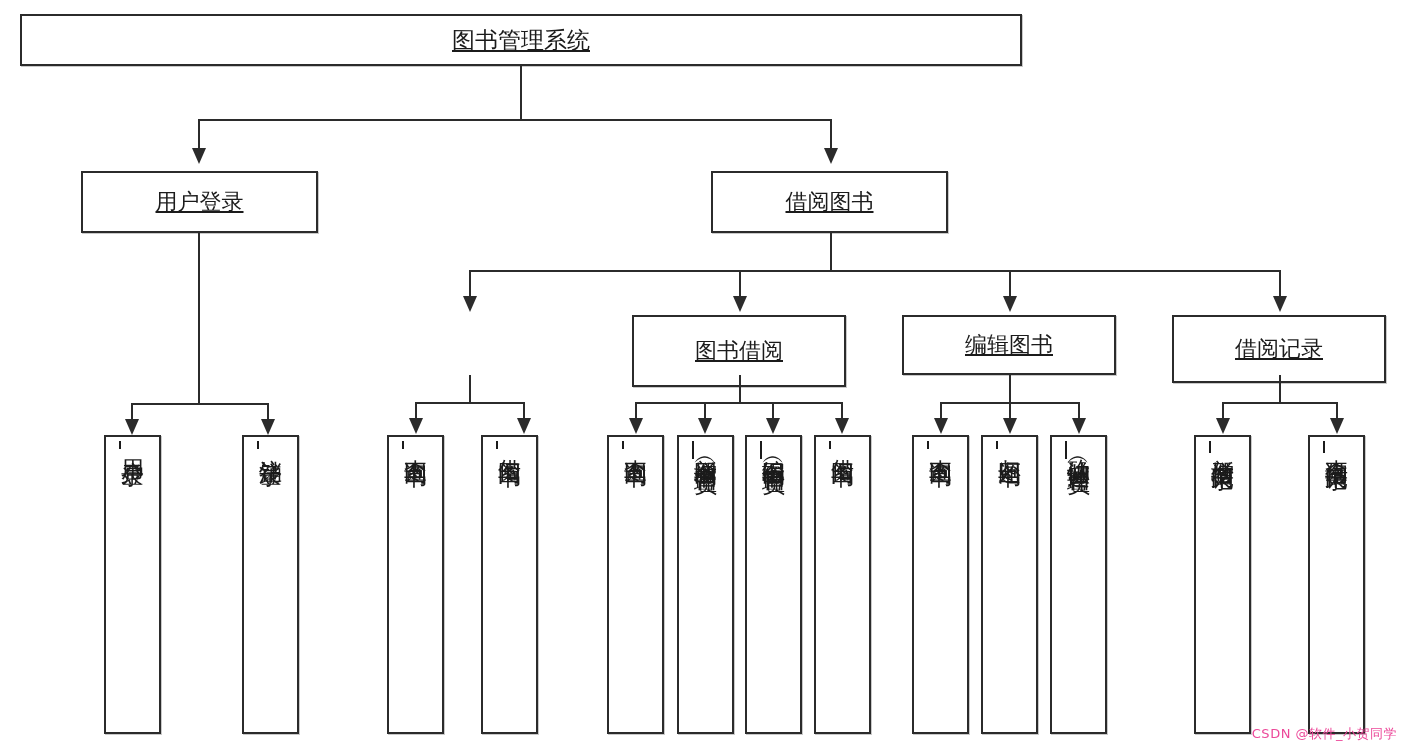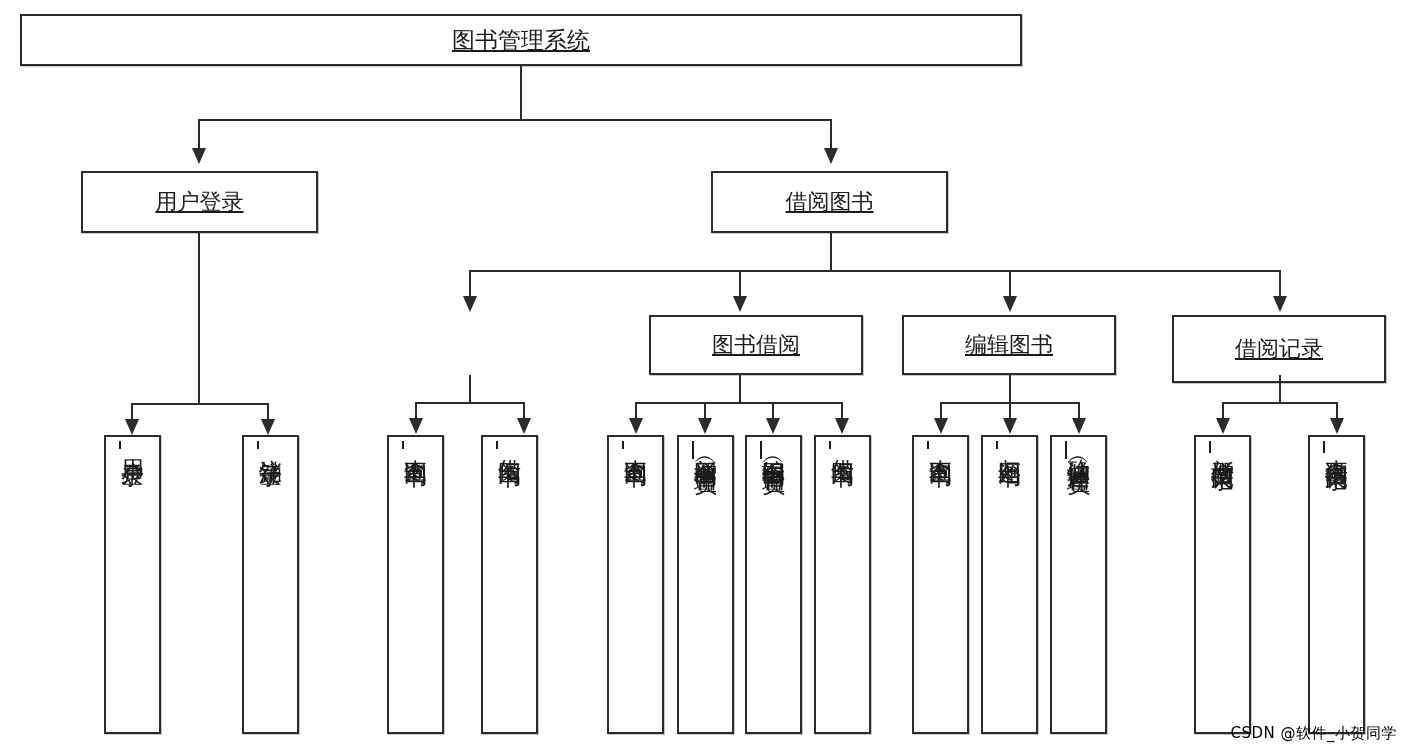--- a/index.html
+++ b/index.html
@@ -72,22 +72,22 @@
     height: 0;
     border-left: 7px solid transparent;
     border-right: 7px solid transparent;
     border-top: 16px solid #2b2b2b;
   }
   
   #watermark {
     position: absolute;
     right: 8px;
     bottom: 4px;
-    font-size: 15px;
-    color: #000000;
+    font-size: 13px;
+    color: #ec4899;
     letter-spacing: 0.5px;
     white-space: nowrap;
     pointer-events: none;
   }
 </style>
 </head>
 <body>
 
 <div id="canvas">
 
@@ -122,21 +122,21 @@
   <div class="edge h" style="left:469px; top:270px; width:811px; height:2px;"></div>
   <div class="edge v" style="left:469px; top:270px; width:2px; height:28px;"></div>
   <div class="arrow" style="left:463px; top:296px;"></div>
   <div class="edge v" style="left:739px; top:270px; width:2px; height:28px;"></div>
   <div class="arrow" style="left:733px; top:296px;"></div>
   <div class="edge v" style="left:1009px; top:270px; width:2px; height:28px;"></div>
   <div class="arrow" style="left:1003px; top:296px;"></div>
   <div class="edge v" style="left:1279px; top:270px; width:2px; height:28px;"></div>
   <div class="arrow" style="left:1273px; top:296px;"></div>
 
-  <div class="node h" style="left:632px; top:315px; width:214px; height:60px;margin-left:17px;">
+  <div class="node h" style="left:632px; top:315px; width:214px; height:72px;">
     <span class="label">图书借阅</span>
   </div>
   <div class="node h" style="left:902px; top:315px; width:214px; height:60px;">
     <span class="label">编辑图书</span>
   </div>
   <div class="node h" style="left:1172px; top:315px; width:214px; height:68px;">
     <span class="label">借阅记录</span>
   </div>
 
   <div class="edge v" style="left:469px; top:375px; width:2px; height:28px;"></div>

